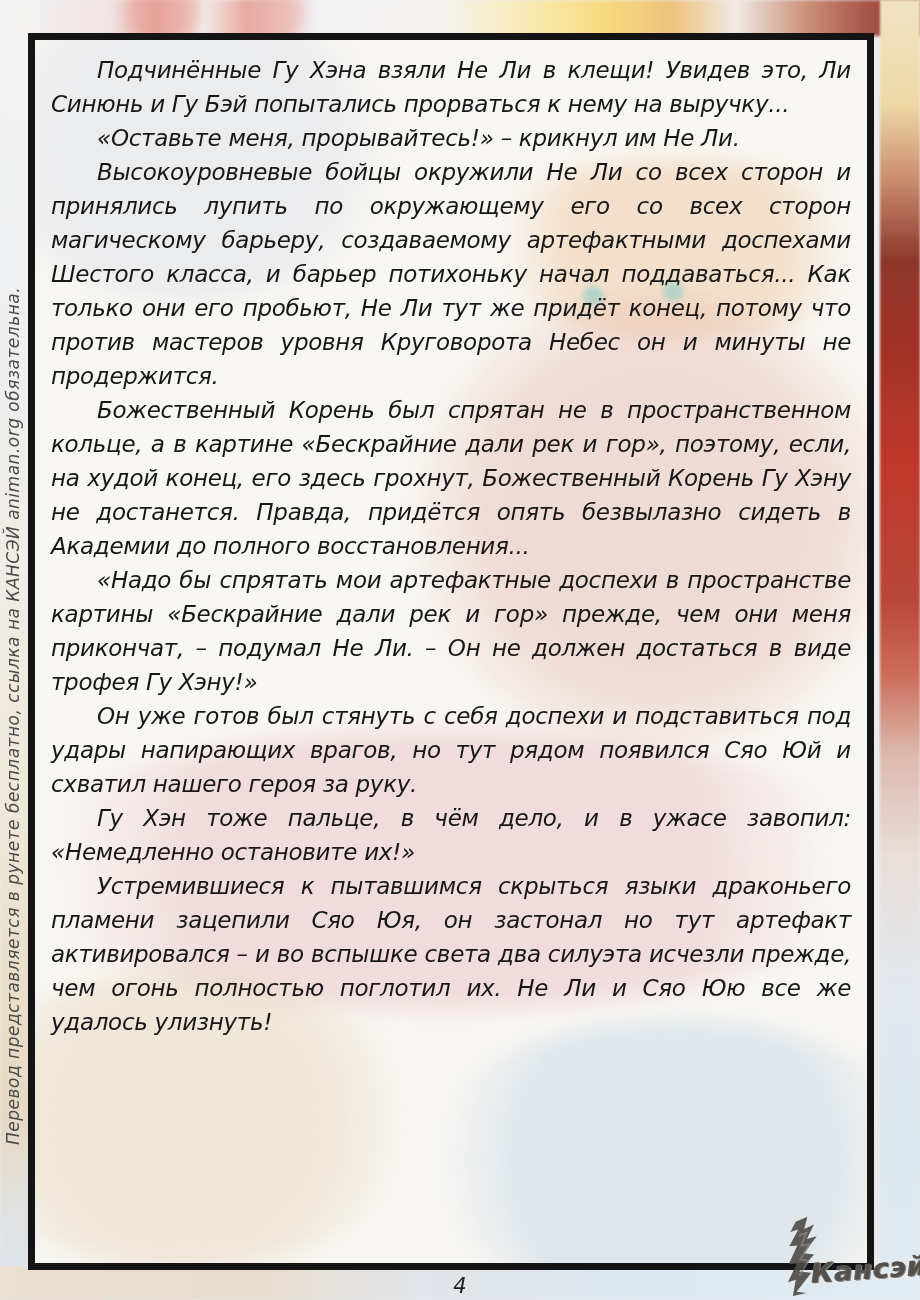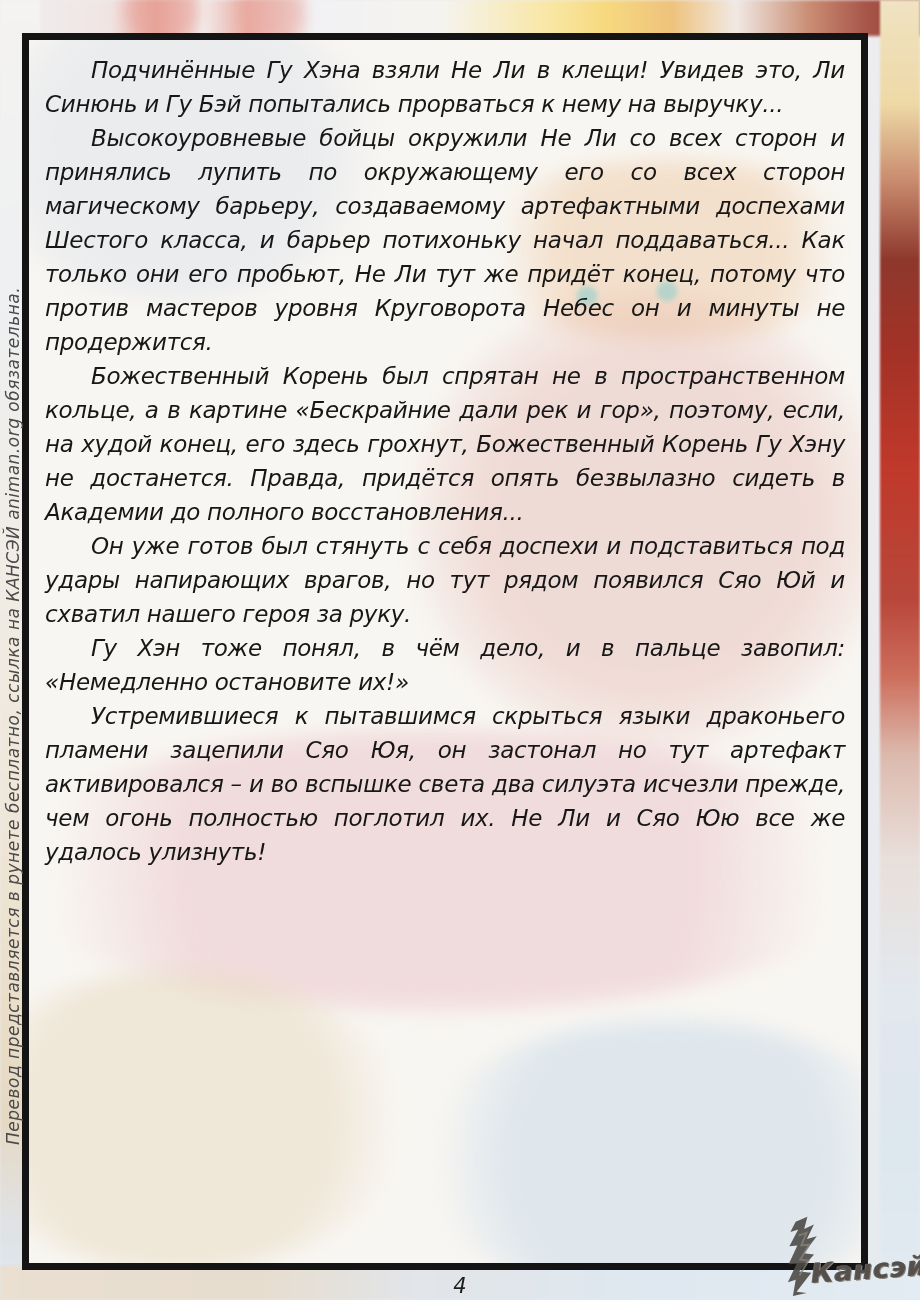--- a/index.html
+++ b/index.html
@@ -31,21 +31,21 @@
       #f4f3f1 0%, #eef0f2 22%, #f1ede6 42%, #efe7d9 62%, #eadec8 78%,
       #e6d9c3 86%, #e0e2e4 94%, #dfe8ef 100%);
   }
   .bottom-strip{
     position:absolute;left:0;bottom:0;width:920px;height:34px;filter:blur(1px);
     background:linear-gradient(90deg,#eadfd0 0%, #e7ddce 28%, #e2e5e9 45%,
       #dfe8f0 70%, #e3ecf2 100%);
   }
   
   .textbox{
-    position:absolute;left:22px;top:33px;width:846px;height:1237px;
+    position:absolute;left:28px;top:33px;width:846px;height:1237px;
     box-sizing:border-box;border:7px solid #141414;
     background:#f8f6f2;overflow:hidden;
   }
   .box-art{position:absolute;inset:0;pointer-events:none;}
   .box-art .blob{filter:blur(10px);}
   .text-area{
     position:relative;z-index:2;padding:13px 16px 0 16px;
     color:#171717;
   }
   .text-area p{
@@ -100,24 +100,26 @@
       <div class="blob" style="left:-60px;top:-40px;width:420px;height:300px;background:radial-gradient(circle,#dfe3ea 0 55%,transparent 80%);opacity:.5;"></div>
       <div class="blob" style="left:-40px;top:690px;width:900px;height:280px;background:radial-gradient(circle,#ecc7cc 0 55%,transparent 82%);opacity:.55;"></div>
       <div class="blob" style="left:-80px;top:930px;width:460px;height:300px;background:radial-gradient(circle,#e8dbc2 0 55%,transparent 80%);opacity:.55;"></div>
       <div class="blob" style="left:380px;top:980px;width:520px;height:280px;background:radial-gradient(circle,#cfdde9 0 55%,transparent 80%);opacity:.6;"></div>
       <div class="blob" style="left:545px;top:245px;width:26px;height:22px;background:radial-gradient(circle,#7ecccc 0 45%,transparent 75%);opacity:.5;filter:blur(2px);"></div>
       <div class="blob" style="left:625px;top:240px;width:26px;height:22px;background:radial-gradient(circle,#7ecccc 0 45%,transparent 75%);opacity:.5;filter:blur(2px);"></div>
     </div>
 
     <div class="text-area">
       <p>Подчинённые Гу Хэна взяли Не Ли в клещи! Увидев это, Ли Синюнь и Гу Бэй попытались прорваться к нему на выручку...</p>
+      <p>«Оставьте меня, прорывайтесь!» – крикнул им Не Ли.</p>
       <p>Высокоуровневые бойцы окружили Не Ли со всех сторон и принялись лупить по окружающему его со всех сторон магическому барьеру, создаваемому артефактными доспехами Шестого класса, и барьер потихоньку начал поддаваться... Как только они его пробьют, Не Ли тут же придёт конец, потому что против мастеров уровня Круговорота Небес он и минуты не продержится.</p>
       <p>Божественный Корень был спрятан не в пространственном кольце, а в картине «Бескрайние дали рек и гор», поэтому, если, на худой конец, его здесь грохнут, Божественный Корень Гу Хэну не достанется. Правда, придётся опять безвылазно сидеть в Академии до полного восстановления...</p>
+      <p>«Надо бы спрятать мои артефактные доспехи в пространстве картины «Бескрайние дали рек и гор» прежде, чем они меня прикончат, – подумал Не Ли. – Он не должен достаться в виде трофея Гу Хэну!»</p>
       <p>Он уже готов был стянуть с себя доспехи и подставиться под удары напирающих врагов, но тут рядом появился Сяо Юй и схватил нашего героя за руку.</p>
-      <p>Гу Хэн тоже понял, в чём дело, и в пальце завопил: «Немедленно остановите их!»</p>
+      <p>Гу Хэн тоже пальце, в чём дело, и в ужасе завопил: «Немедленно остановите их!»</p>
       <p>Устремившиеся к пытавшимся скрыться языки драконьего пламени зацепили Сяо Юя, он застонал но тут артефакт активировался – и во вспышке света два силуэта исчезли прежде, чем огонь полностью поглотил их. Не Ли и Сяо Юю все же удалось улизнуть!</p>
 
     </div>
   </div>
 
   <div class="credit">Перевод представляется в рунете бесплатно, ссылка на КАНСЭЙ animan.org обязательна.</div>
 
   <div class="pagenum">4</div>
 
   <div class="logo">

